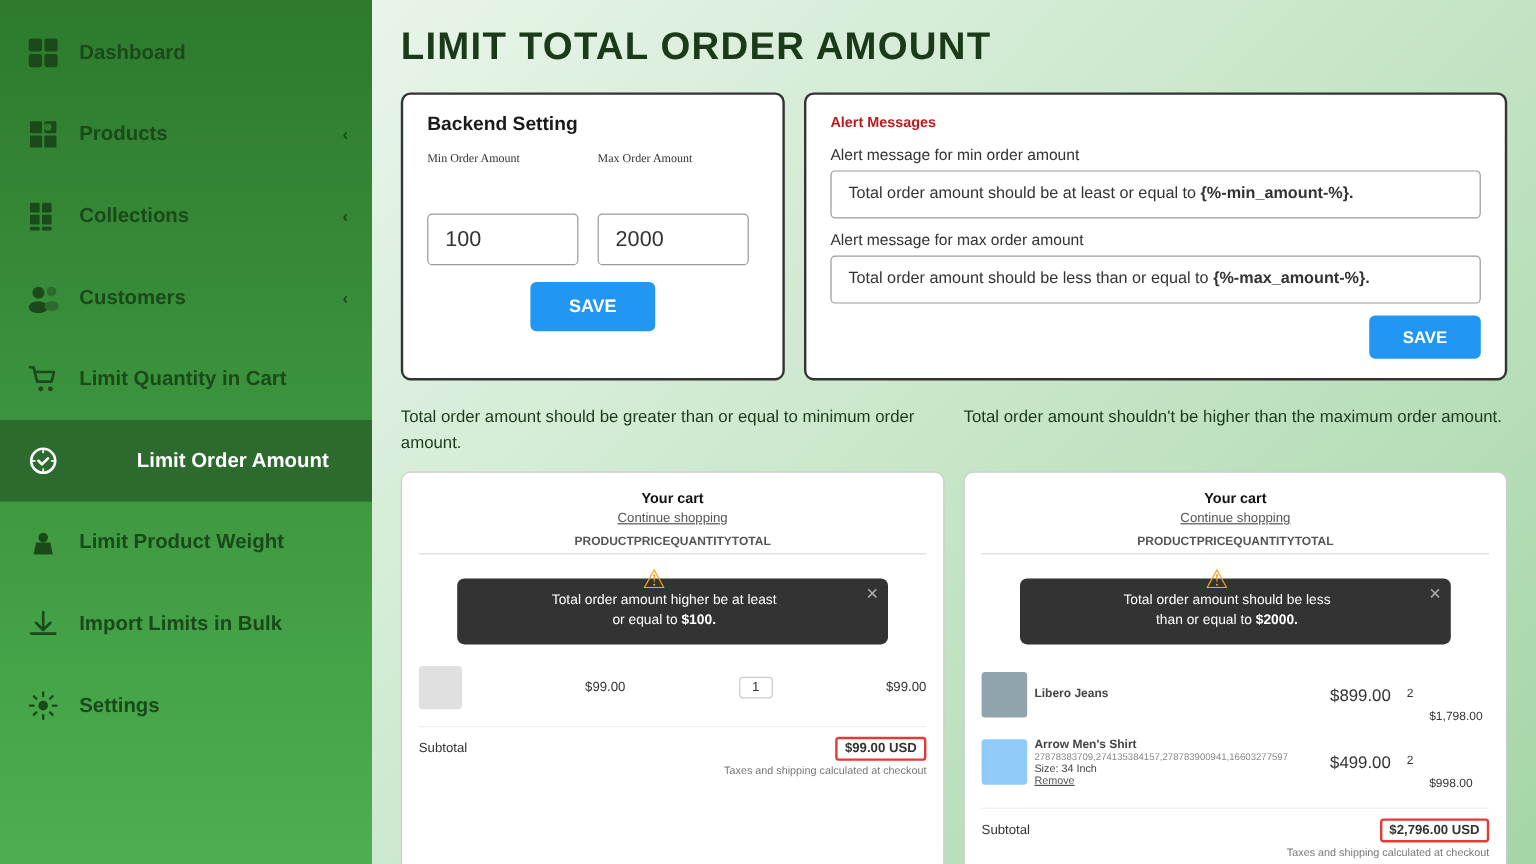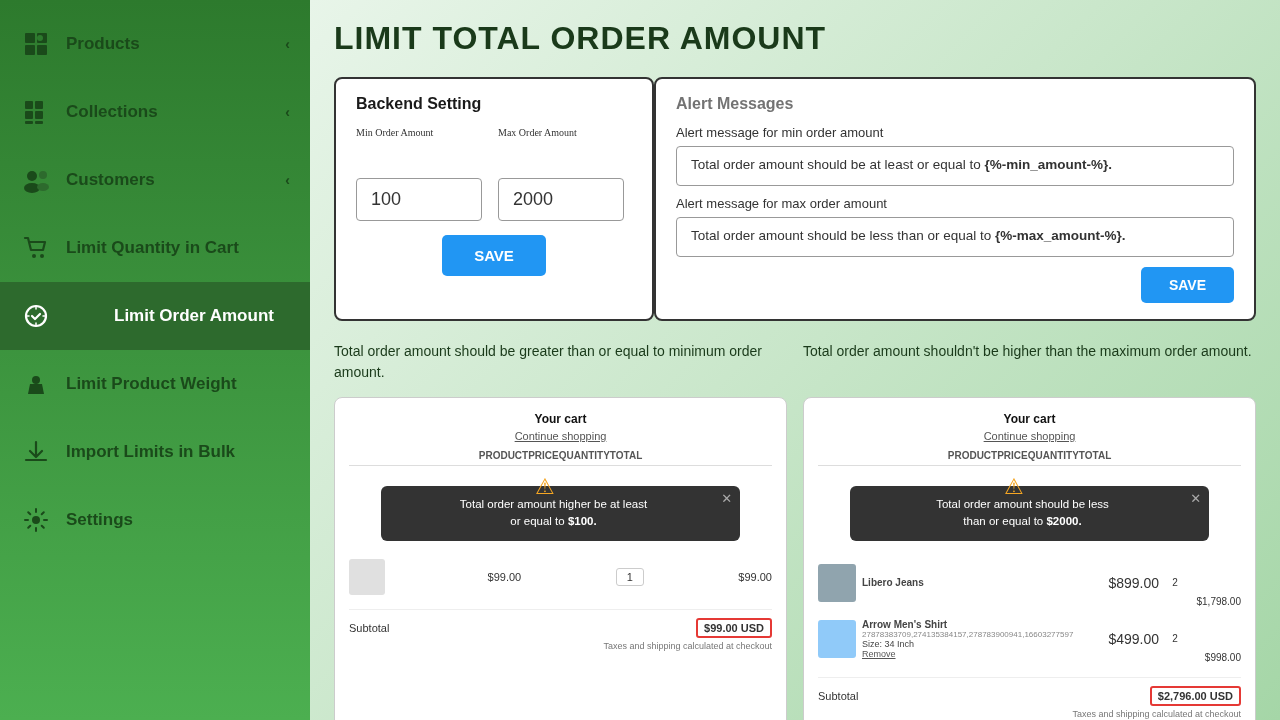--- a/index.html
+++ b/index.html
@@ -59,21 +59,21 @@
       font-size: 32px;
       font-weight: 900;
       color: #1a3a1a;
       margin-bottom: 20px;
       text-transform: uppercase;
       letter-spacing: 1px;
     }
 
     .top-panels {
       display: flex;
-      gap: 0;
+      gap: 16px;
       margin-bottom: 20px;
     }
 
     
     .backend-panel {
       background: #fff;
       border: 2px solid #333;
       border-radius: 8px;
       padding: 16px 20px;
       width: 320px;
@@ -124,23 +124,23 @@
 
     
     .alert-panel {
       background: #fff;
       border: 2px solid #333;
       border-radius: 8px;
       padding: 16px 20px;
       flex: 1;
     }
     .alert-panel h3 {
-      font-size: 16px;
+      font-size: 12px;
       font-weight: 700;
-      color: #737373;
+      color: #b91c1c;
       margin-bottom: 12px;
     }
     .alert-label {
       font-size: 13px;
       color: #333;
       margin-bottom: 6px;
     }
     .alert-input-display {
       border: 1.5px solid #999;
       border-radius: 4px;
@@ -279,30 +279,41 @@
       border-radius: 3px;
       flex-shrink: 0;
     }
     .item-img.shirt {
       background: #90caf9;
     }
     .item-details { flex: 1; font-size: 9px; color: #444; }
     .item-details .item-name { font-weight: 600; font-size: 10px; }
     .item-price-col { font-size: 14px; text-align: right; min-width: 45px; }
     .item-qty-col { font-size: 10px; text-align: center; min-width: 20px; }
-    .item-total-col { font-size: 10px; text-align: right; min-width: 50px; margin-top: 37px; }
+    .item-total-col { font-size: 10px; text-align: left; min-width: 50px; margin-top: 37px; }
 
     
     svg { display: block; }
   </style>
 </head>
 <body>
 
 <nav id="sidebar">
 
+  <div class="sidebar-item">
+    <span class="icon">
+      <svg width="28" height="28" viewBox="0 0 28 28" fill="none">
+        <rect x="2" y="2" width="11" height="11" rx="2" fill="#1a4a1a"></rect>
+        <rect x="15" y="2" width="11" height="11" rx="2" fill="#1a4a1a"></rect>
+        <rect x="2" y="15" width="11" height="11" rx="2" fill="#1a4a1a"></rect>
+        <rect x="15" y="15" width="11" height="11" rx="2" fill="#1a4a1a"></rect>
+      </svg>
+    </span>
+    <span>Dashboard</span>
+  </div>
 
   <div class="sidebar-item">
     <span class="icon">
       <svg width="28" height="28" viewBox="0 0 28 28" fill="none">
         <rect x="3" y="3" width="10" height="10" rx="1" fill="#1a4a1a"></rect>
         <rect x="15" y="3" width="10" height="10" rx="1" fill="#1a4a1a"></rect>
         <rect x="3" y="15" width="10" height="10" rx="1" fill="#1a4a1a"></rect>
         <rect x="15" y="15" width="10" height="10" rx="1" fill="#1a4a1a"></rect>
         <circle cx="18" cy="8" r="3" fill="#2d7a2d"></circle>
       </svg>

